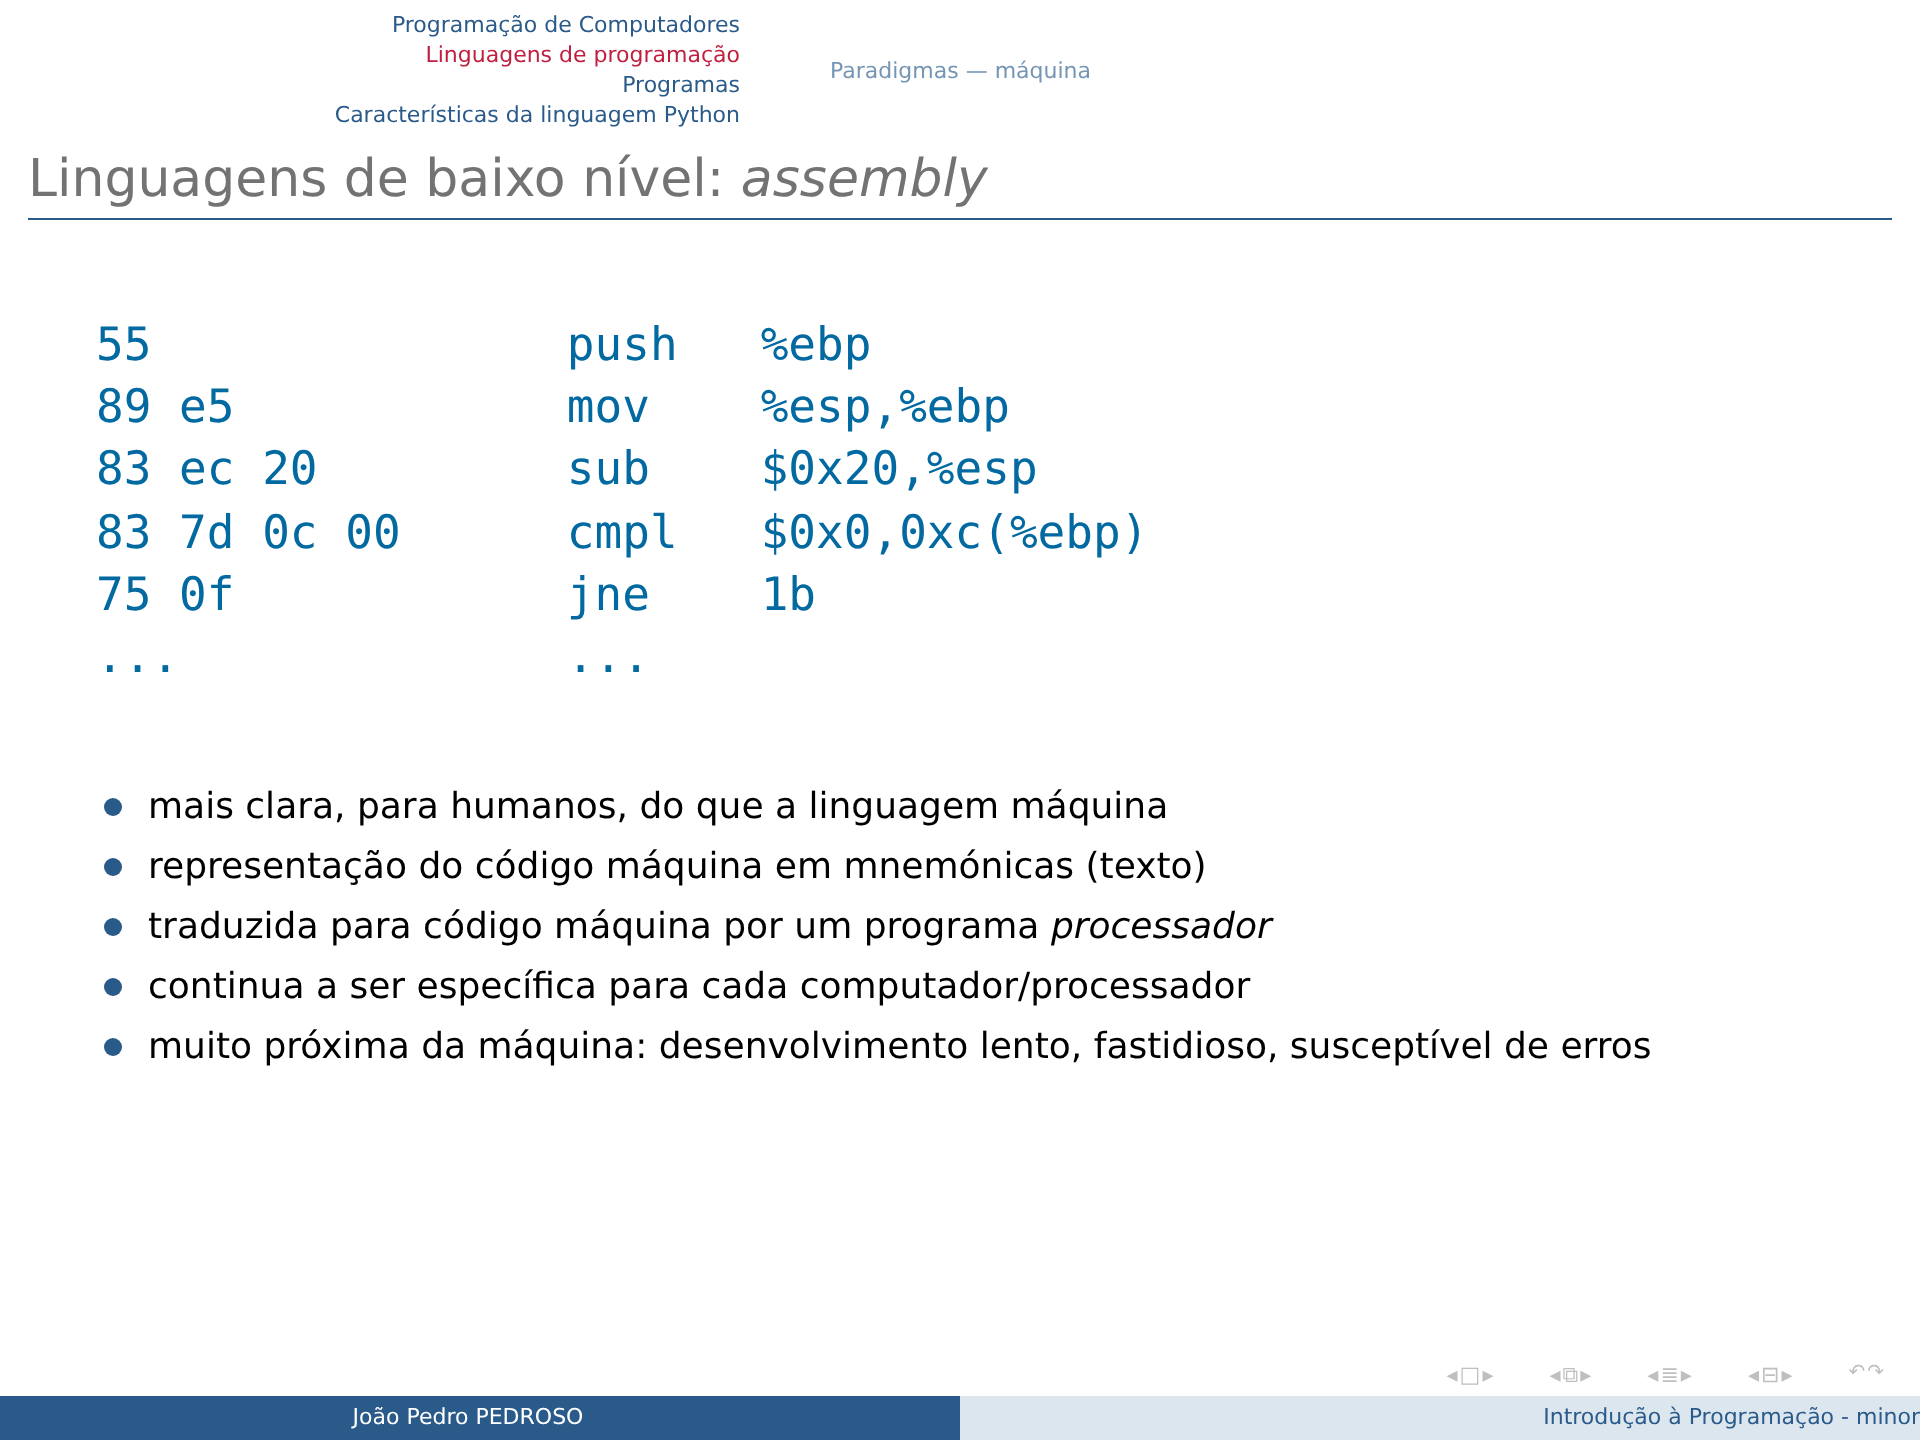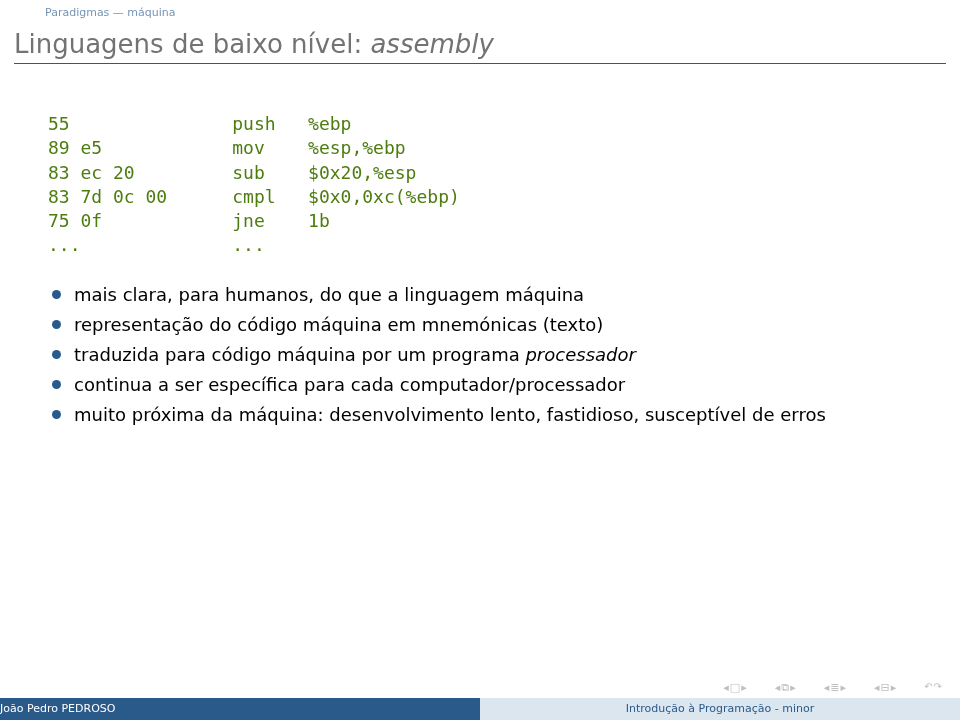--- a/index.html
+++ b/index.html
@@ -41,25 +41,25 @@
   .title-rule {
     border: none;
     border-top: 1px solid #2a5a8a;
     margin: 2px 14px 0 14px;
   }
   .content {
     padding: 48px 48px 0 48px;
   }
   pre.asm {
     font-family: "DejaVu Sans Mono", "Courier New", monospace;
-    font-size: 18px;
+    font-size: 23px;
     line-height: 1.35;
-    color: #4d7c0f;
+    color: #0369a1;
     white-space: pre;
-    margin-bottom: 24px;
+    margin-bottom: 46px;
   }
   ul.bullets {
     list-style: none;
     font-size: 18px;
     line-height: 1.45;
     color: #000;
   }
   ul.bullets > li {
     position: relative;
     padding-left: 26px;
@@ -106,34 +106,40 @@
   .footer-bar {
     display: flex;
     height: 22px;
     font-size: 11px;
     line-height: 22px;
   }
   .footer-left {
     width: 50%;
     background: #2a5a8a;
     color: #fff;
-    text-align: left;
+    text-align: center;
     padding-right: 12px;
   }
   .footer-right {
     width: 50%;
     background: #dce6ef;
     color: #2a5a8a;
-    text-align: center;
+    text-align: right;
   }
 </style>
 </head>
 <body>
 
 <div class="header">
+  <div class="header-left">
+    <div>Programação de Computadores</div>
+    <div class="hl-active">Linguagens de programação</div>
+    <div>Programas</div>
+    <div>Características da linguagem Python</div>
+  </div>
   <div class="header-right">
     <span>Paradigmas — máquina</span>
   </div>
 </div>
 
 <div class="slide-title">
   <span>Linguagens de baixo nível: </span><span class="italic">assembly</span>
 </div>
 <hr class="title-rule">
 

